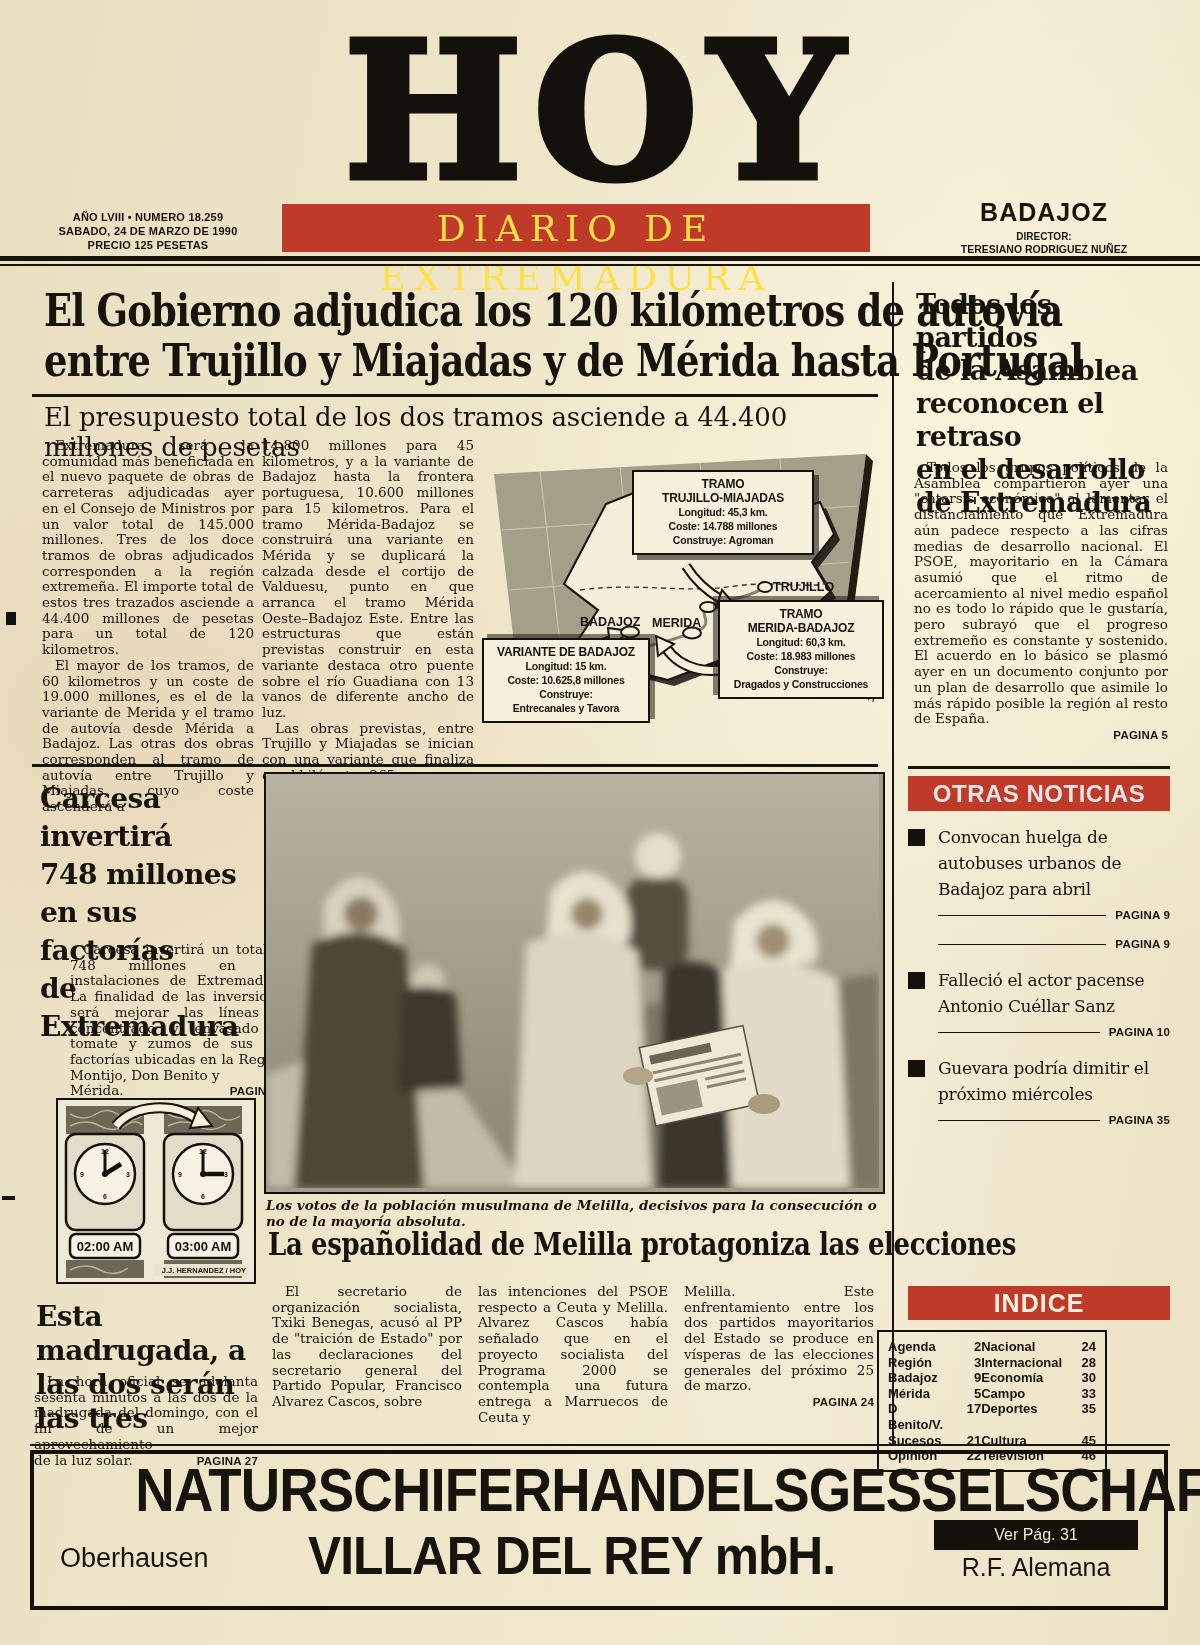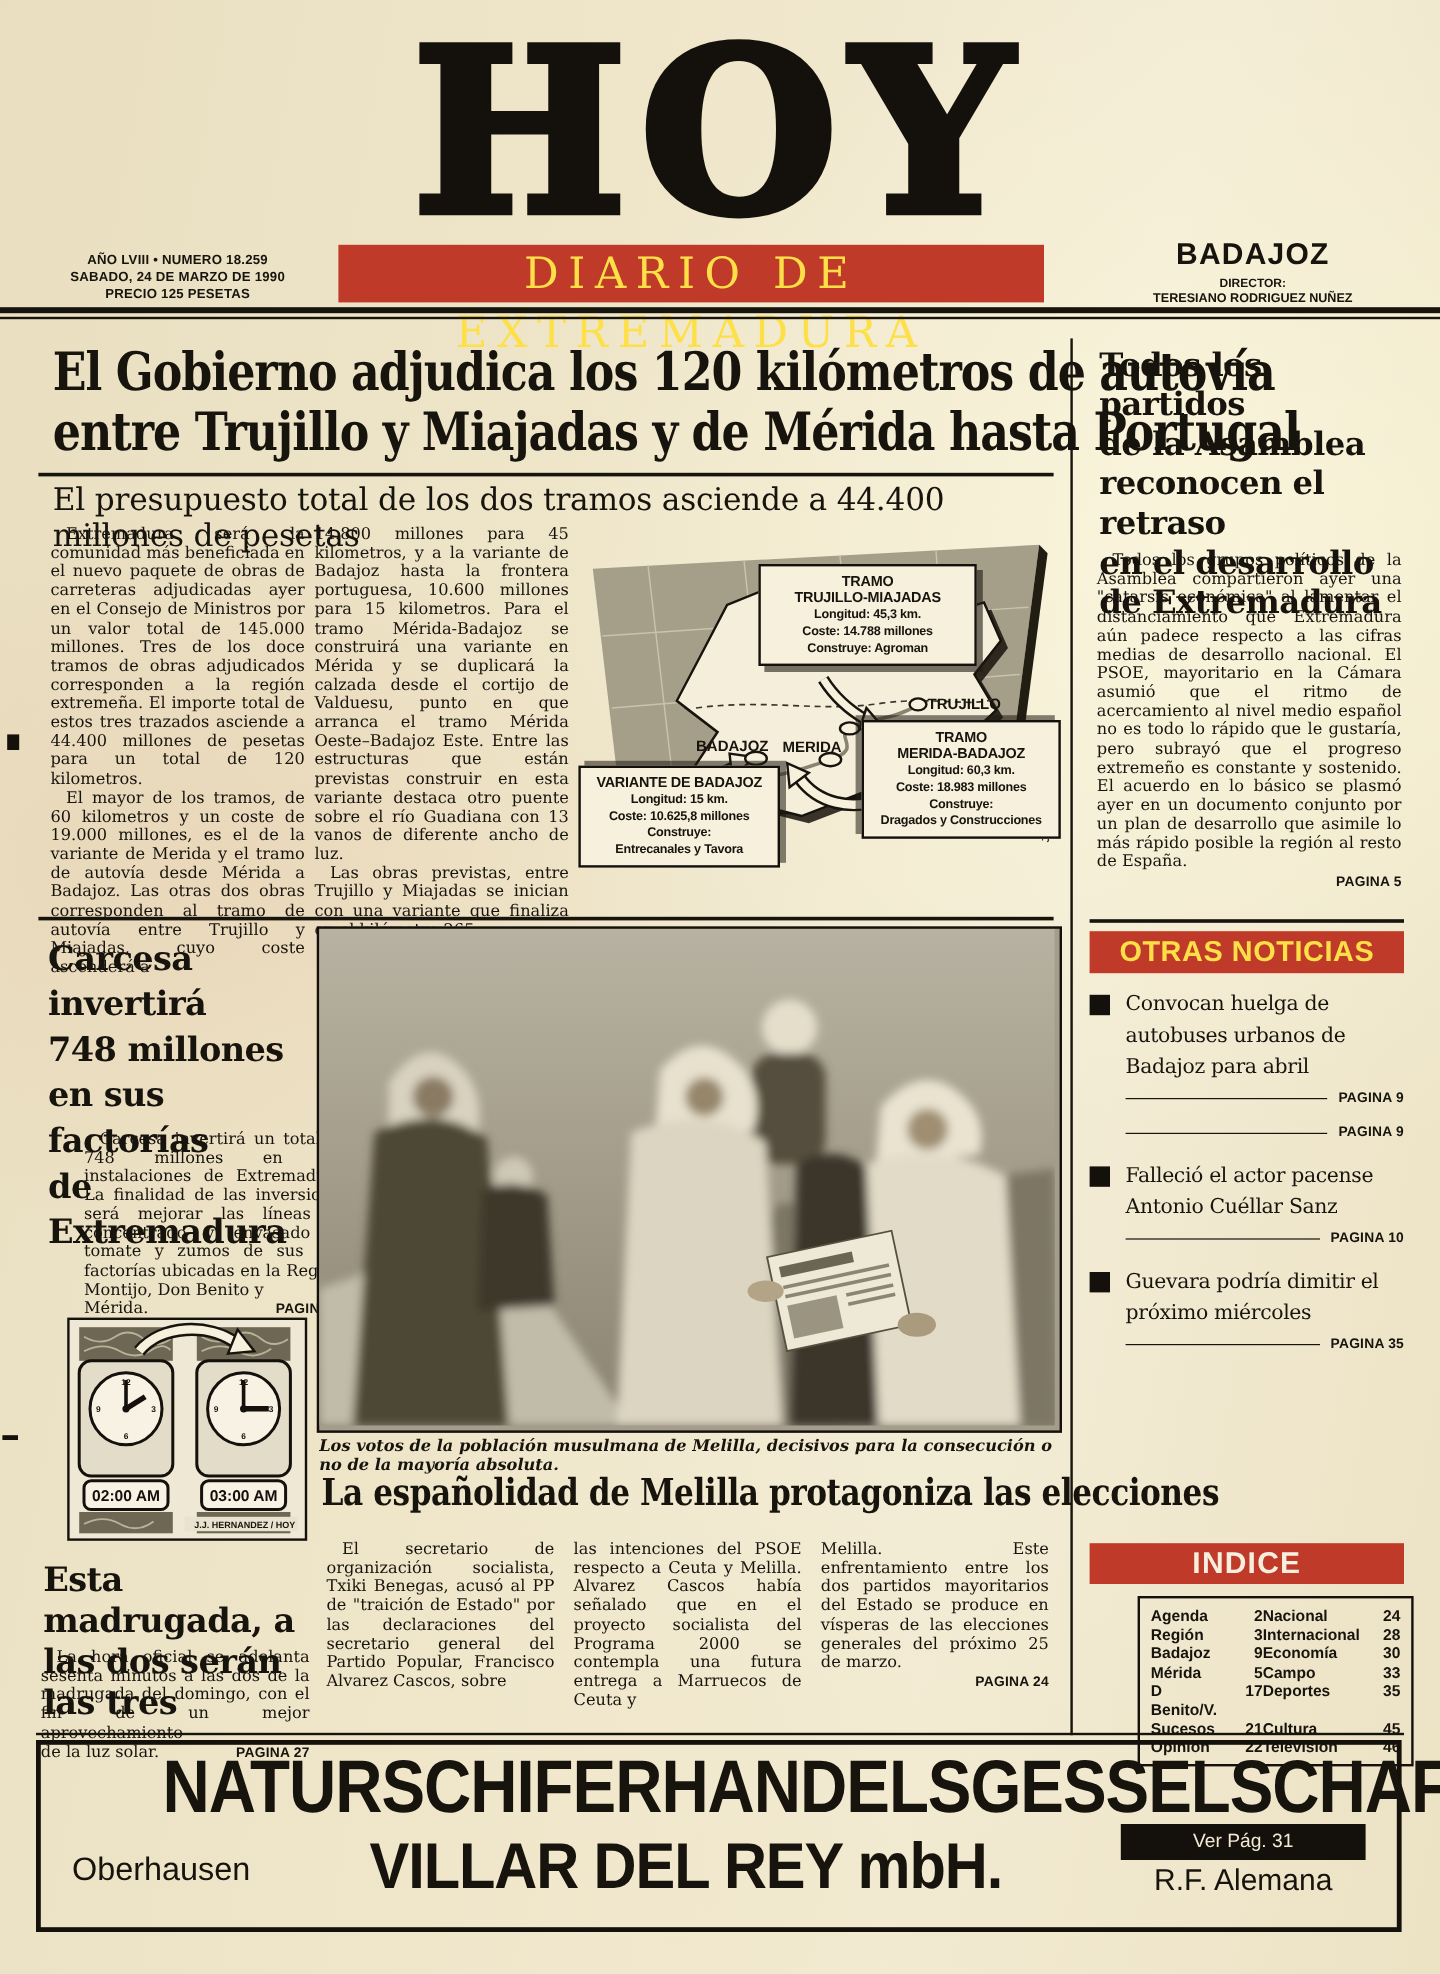--- a/index.html
+++ b/index.html
@@ -67,31 +67,31 @@
   .madbody{left:34px;top:1374px;width:224px;}
   
   .photo{left:264px;top:772px;width:617px;height:418px;border:2px solid #14100c;background:#a49d8c;}
   .caption{left:266px;top:1197px;width:614px;font-style:italic;font-weight:bold;font-size:13.5px;}
   .melhl{left:268px;top:1226px;width:616px;font-weight:bold;font-size:31px;white-space:nowrap;letter-spacing:-0.5px;}
   .melhl .sq{display:inline-block;transform:scaleX(0.84);transform-origin:left center;}
   .mcol{top:1284px;width:190px;}
   .mc1{left:272px;} .mc2{left:478px;} .mc3{left:684px;}
   
   .onrule{left:908px;top:766px;width:262px;height:3px;}
-  .onbanner{left:908px;top:776px;width:262px;height:35px;background:#bf3a28;color:#fde047;
+  .onbanner{left:908px;top:776px;width:262px;height:35px;background:#bf3a28;color:#e5e5e5;
     font:bold 24px/35px "Liberation Sans",sans-serif;text-align:center;letter-spacing:0.5px;}
   .onlist{left:908px;top:824px;width:262px;}
   .onitem{position:relative;padding-left:30px;font-size:17px;line-height:26px;letter-spacing:-0.3px;}
   .onitem .bullet{position:absolute;left:0;top:5px;width:17px;height:17px;background:#14100c;}
   .onref{display:flex;align-items:center;margin:7px 0 17px 30px;}
   .onref .rl{flex:1;height:1px;background:#17130d;margin-right:9px;}
   
   .ixbanner{left:908px;top:1286px;width:262px;height:34px;background:#bf3a28;color:#f6efe0;
     font:bold 25px/34px "Liberation Sans",sans-serif;text-align:center;letter-spacing:1px;}
-  .ixtable{left:948px;top:1330px;width:230px;border:2px solid #14100c;padding:7px 9px 6px;
+  .ixtable{left:877px;top:1330px;width:230px;border:2px solid #14100c;padding:7px 9px 6px;
     box-sizing:border-box;display:grid;grid-template-columns:1fr 26px 1.35fr 24px;
     font:bold 13px/15.6px "Liberation Sans",sans-serif;}
   .ixnum{text-align:right;}
   
   .adline{left:30px;top:1444px;width:1140px;height:2px;}
   .adbox{left:30px;top:1450px;width:1138px;height:160px;border:4px solid #14100c;box-sizing:border-box;
     padding:4px 26px 0;}
   .adl1{text-align:center;font:bold 62px/64px "Liberation Sans",sans-serif;letter-spacing:-1px;}
   .adl1 span{display:inline-block;transform:scaleX(0.88);}
   .adrow{display:flex;align-items:flex-end;margin-top:-2px;}

